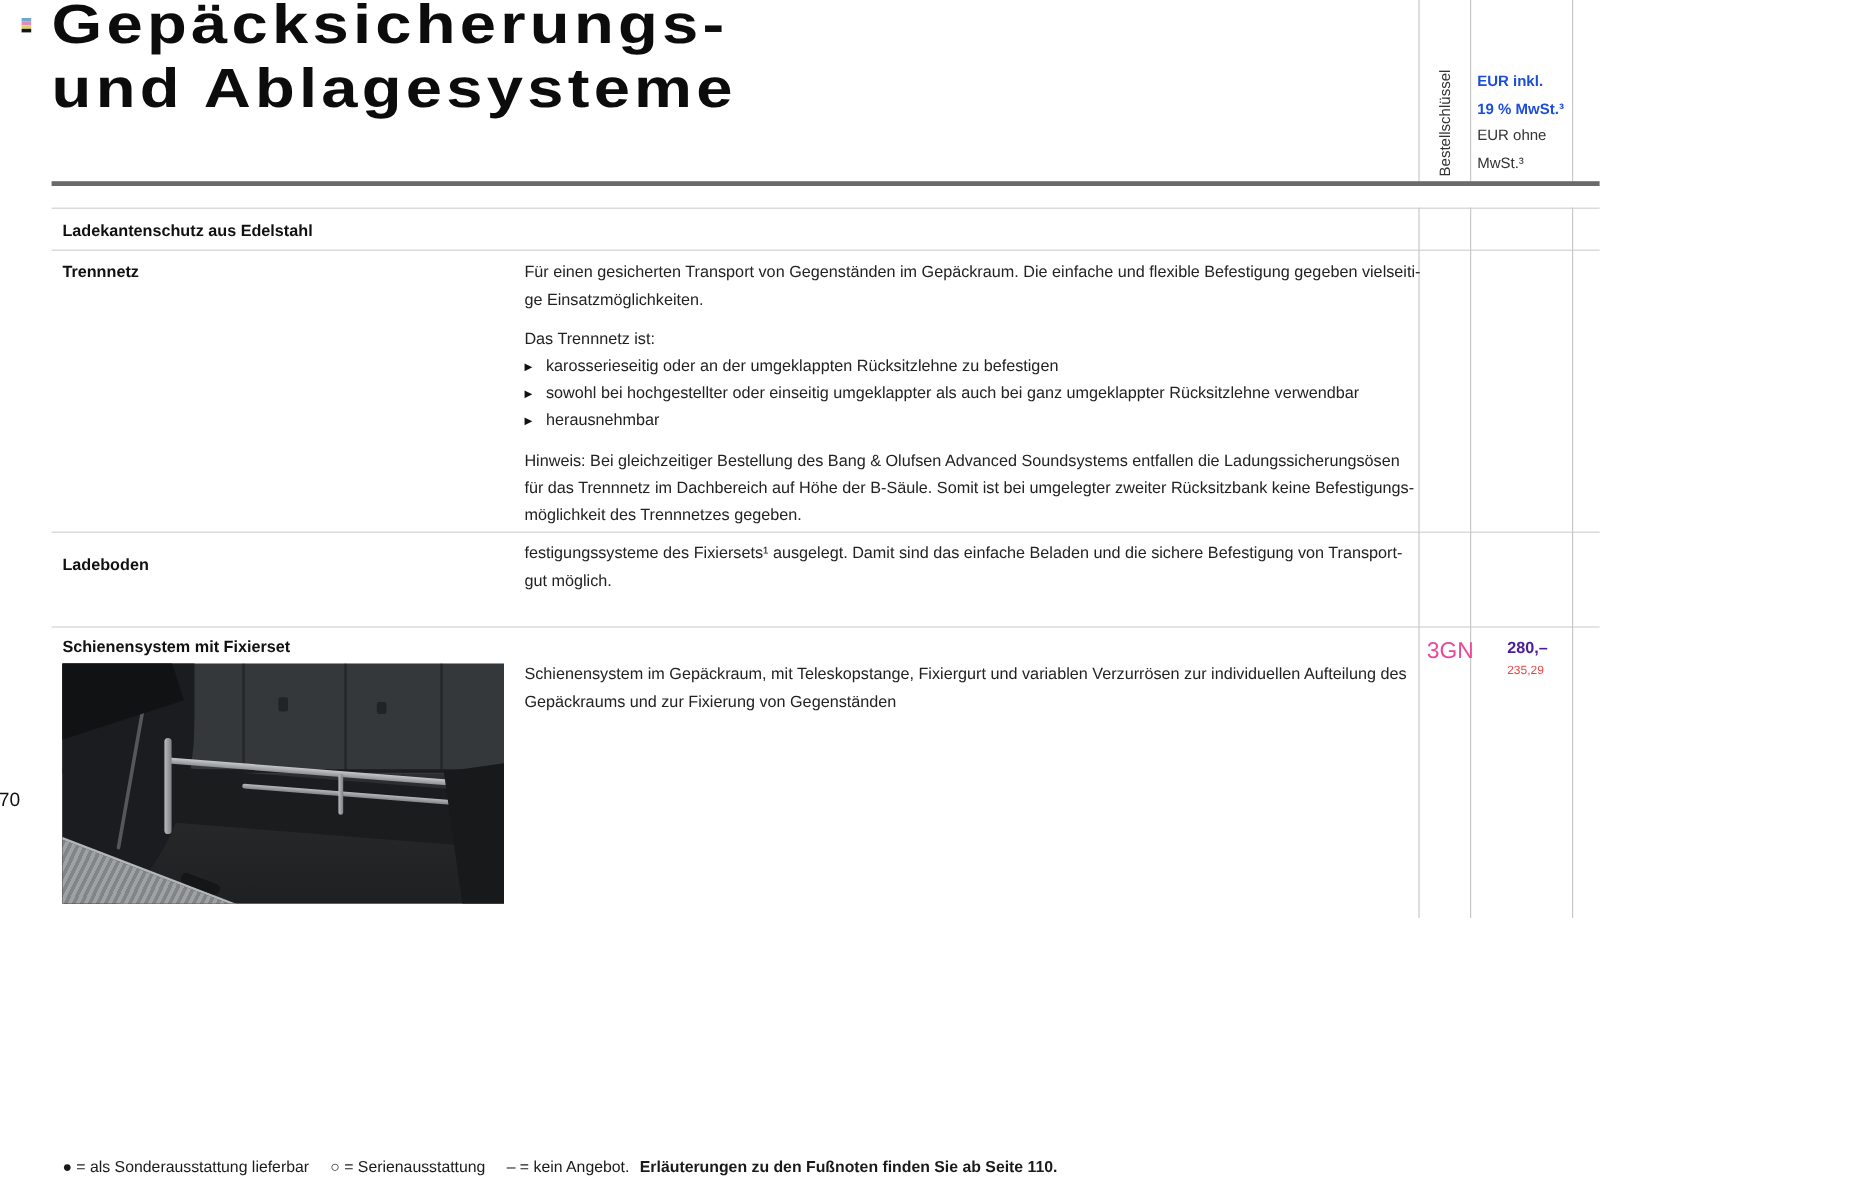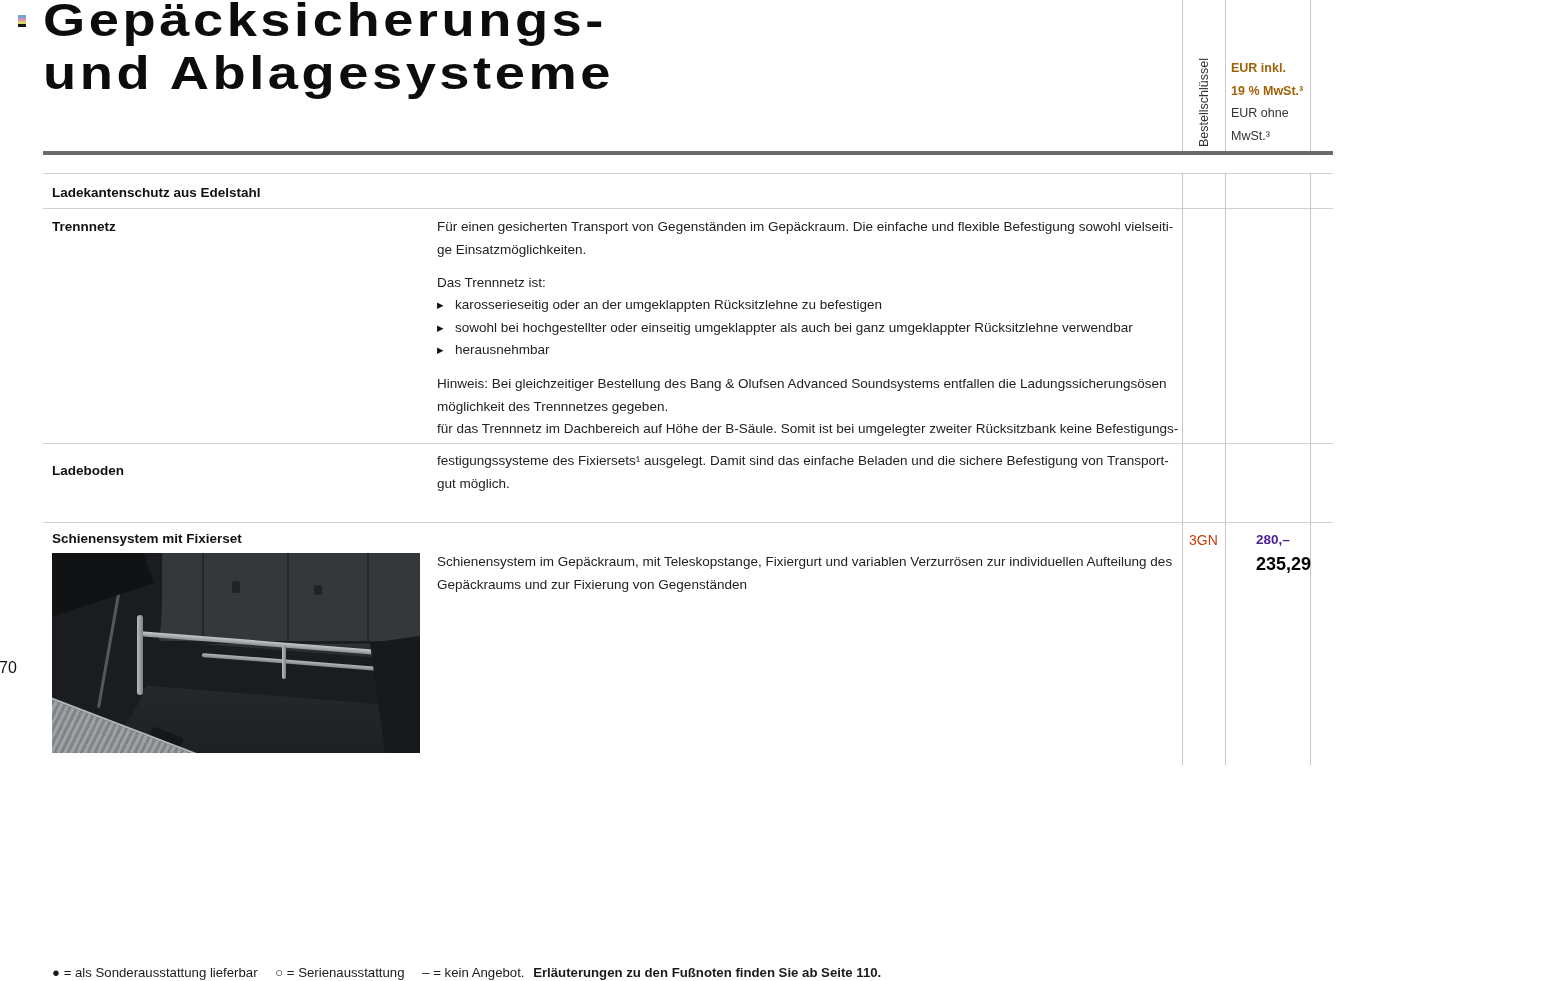--- a/index.html
+++ b/index.html
@@ -19,34 +19,34 @@
   .thickrule{left:43px;top:151px;width:1504px;height:4px;background:#6a6a6c;}
   .hline{height:1px;background:#d2d2d2;left:43px;width:1504px;}
   .vline{width:1px;background:#c8c8c8;}
 
   
   .vlabel{writing-mode:vertical-rl;transform:rotate(180deg);font-size:12.5px;
           line-height:19px;color:#333;}
   .vlabel.b{font-weight:700;color:#151515;}
 
   .eurhead{left:1231px;top:57px;font-size:12.5px;line-height:22.5px;color:#333;}
-  .eurhead .b{font-weight:700;color:#a16207;}
+  .eurhead .b{font-weight:700;color:#1d4ed8;}
 
   .rowtitle{font-size:13.5px;font-weight:700;color:#111;white-space:nowrap;}
   .body{font-size:13.5px;line-height:22.5px;color:#222;white-space:nowrap;}
   .bullet{display:flex;align-items:flex-start;}
   .bmark{font-size:8.5px;line-height:22.5px;width:18px;color:#111;}
 
   .avail{width:40px;text-align:center;font-family:"DejaVu Sans",sans-serif;color:#222;}
   .circ{font-size:14.5px;line-height:14px;}
   .dotsym{font-size:13px;line-height:13px;color:#0a0a0a;}
 
-  .code{font-size:14px;color:#c2410c;}
+  .code{font-size:19px;color:#ec4899;}
   .price1{font-size:13.5px;font-weight:700;color:#4c1d95;}
-  .price2{font-size:18px;color:#000000;font-weight:bold;}
+  .price2{font-size:10px;color:#ef4444;}
 
   .pagenum{left:-1px;top:659px;font-size:16px;color:#111;}
   .footer{left:52px;top:965px;font-size:13.2px;color:#1a1a1a;white-space:nowrap;}
   .footer span{margin-right:14px;}
   .footer .note{margin-right:0;font-weight:bold;}
 
   
   .photo{left:52px;top:553px;width:368px;height:200px;overflow:hidden;
          background:linear-gradient(180deg,#34383b 0%,#2c2f32 45%,#232527 100%);}
   .photo div{position:absolute;}
@@ -124,42 +124,42 @@
   <div class="abs vline" style="left:1310px;top:173px;height:592px"></div>
   <div class="abs vline" style="left:1432px;top:173px;height:592px"></div>
   <div class="abs vline" style="left:1546px;top:173px;height:592px"></div>
 
   <div class="abs rowtitle" style="left:52px;top:185px">Ladekantenschutz aus Edelstahl</div>
   <div class="abs avail circ" style="left:1349px;top:184px">○</div>
   <div class="abs avail circ" style="left:1470px;top:184px">○</div>
 
   <div class="abs rowtitle" style="left:52px;top:219px">Trennnetz</div>
   <div class="abs body" style="left:437px;top:216px">
-    <div>Für einen gesicherten Transport von Gegenständen im Gepäckraum. Die einfache und flexible Befestigung sowohl vielseiti-</div>
+    <div>Für einen gesicherten Transport von Gegenständen im Gepäckraum. Die einfache und flexible Befestigung gegeben vielseiti-</div>
     <div>ge Einsatzmöglichkeiten.</div>
   </div>
   <div class="abs body" style="left:437px;top:272px">Das Trennnetz ist:</div>
   <div class="abs body" style="left:437px;top:294px">
     <div class="bullet">
       <span class="bmark">▶</span>
       <span>karosserieseitig oder an der umgeklappten Rücksitzlehne zu befestigen</span>
     </div>
     <div class="bullet">
       <span class="bmark">▶</span>
       <span>sowohl bei hochgestellter oder einseitig umgeklappter als auch bei ganz umgeklappter Rücksitzlehne verwendbar</span>
     </div>
     <div class="bullet">
       <span class="bmark">▶</span>
       <span>herausnehmbar</span>
     </div>
   </div>
   <div class="abs body" style="left:437px;top:373px">
     <div>Hinweis: Bei gleichzeitiger Bestellung des Bang &amp; Olufsen Advanced Soundsystems entfallen die Ladungssicherungsösen</div>
+    <div>für das Trennnetz im Dachbereich auf Höhe der B-Säule. Somit ist bei umgelegter zweiter Rücksitzbank keine Befestigungs-</div>
     <div>möglichkeit des Trennnetzes gegeben.</div>
-    <div>für das Trennnetz im Dachbereich auf Höhe der B-Säule. Somit ist bei umgelegter zweiter Rücksitzbank keine Befestigungs-</div>
   </div>
   <div class="abs avail circ" style="left:1349px;top:219px">○</div>
   <div class="abs avail circ" style="left:1470px;top:219px">○</div>
 
   <div class="abs rowtitle" style="left:52px;top:463px">Ladeboden</div>
   <div class="abs body" style="left:437px;top:450px">
     <div>festigungssysteme des Fixiersets¹ ausgelegt. Damit sind das einfache Beladen und die sichere Befestigung von Transport-</div>
     <div>gut möglich.</div>
   </div>
   <div class="abs avail circ" style="left:1349px;top:454px">○</div>

